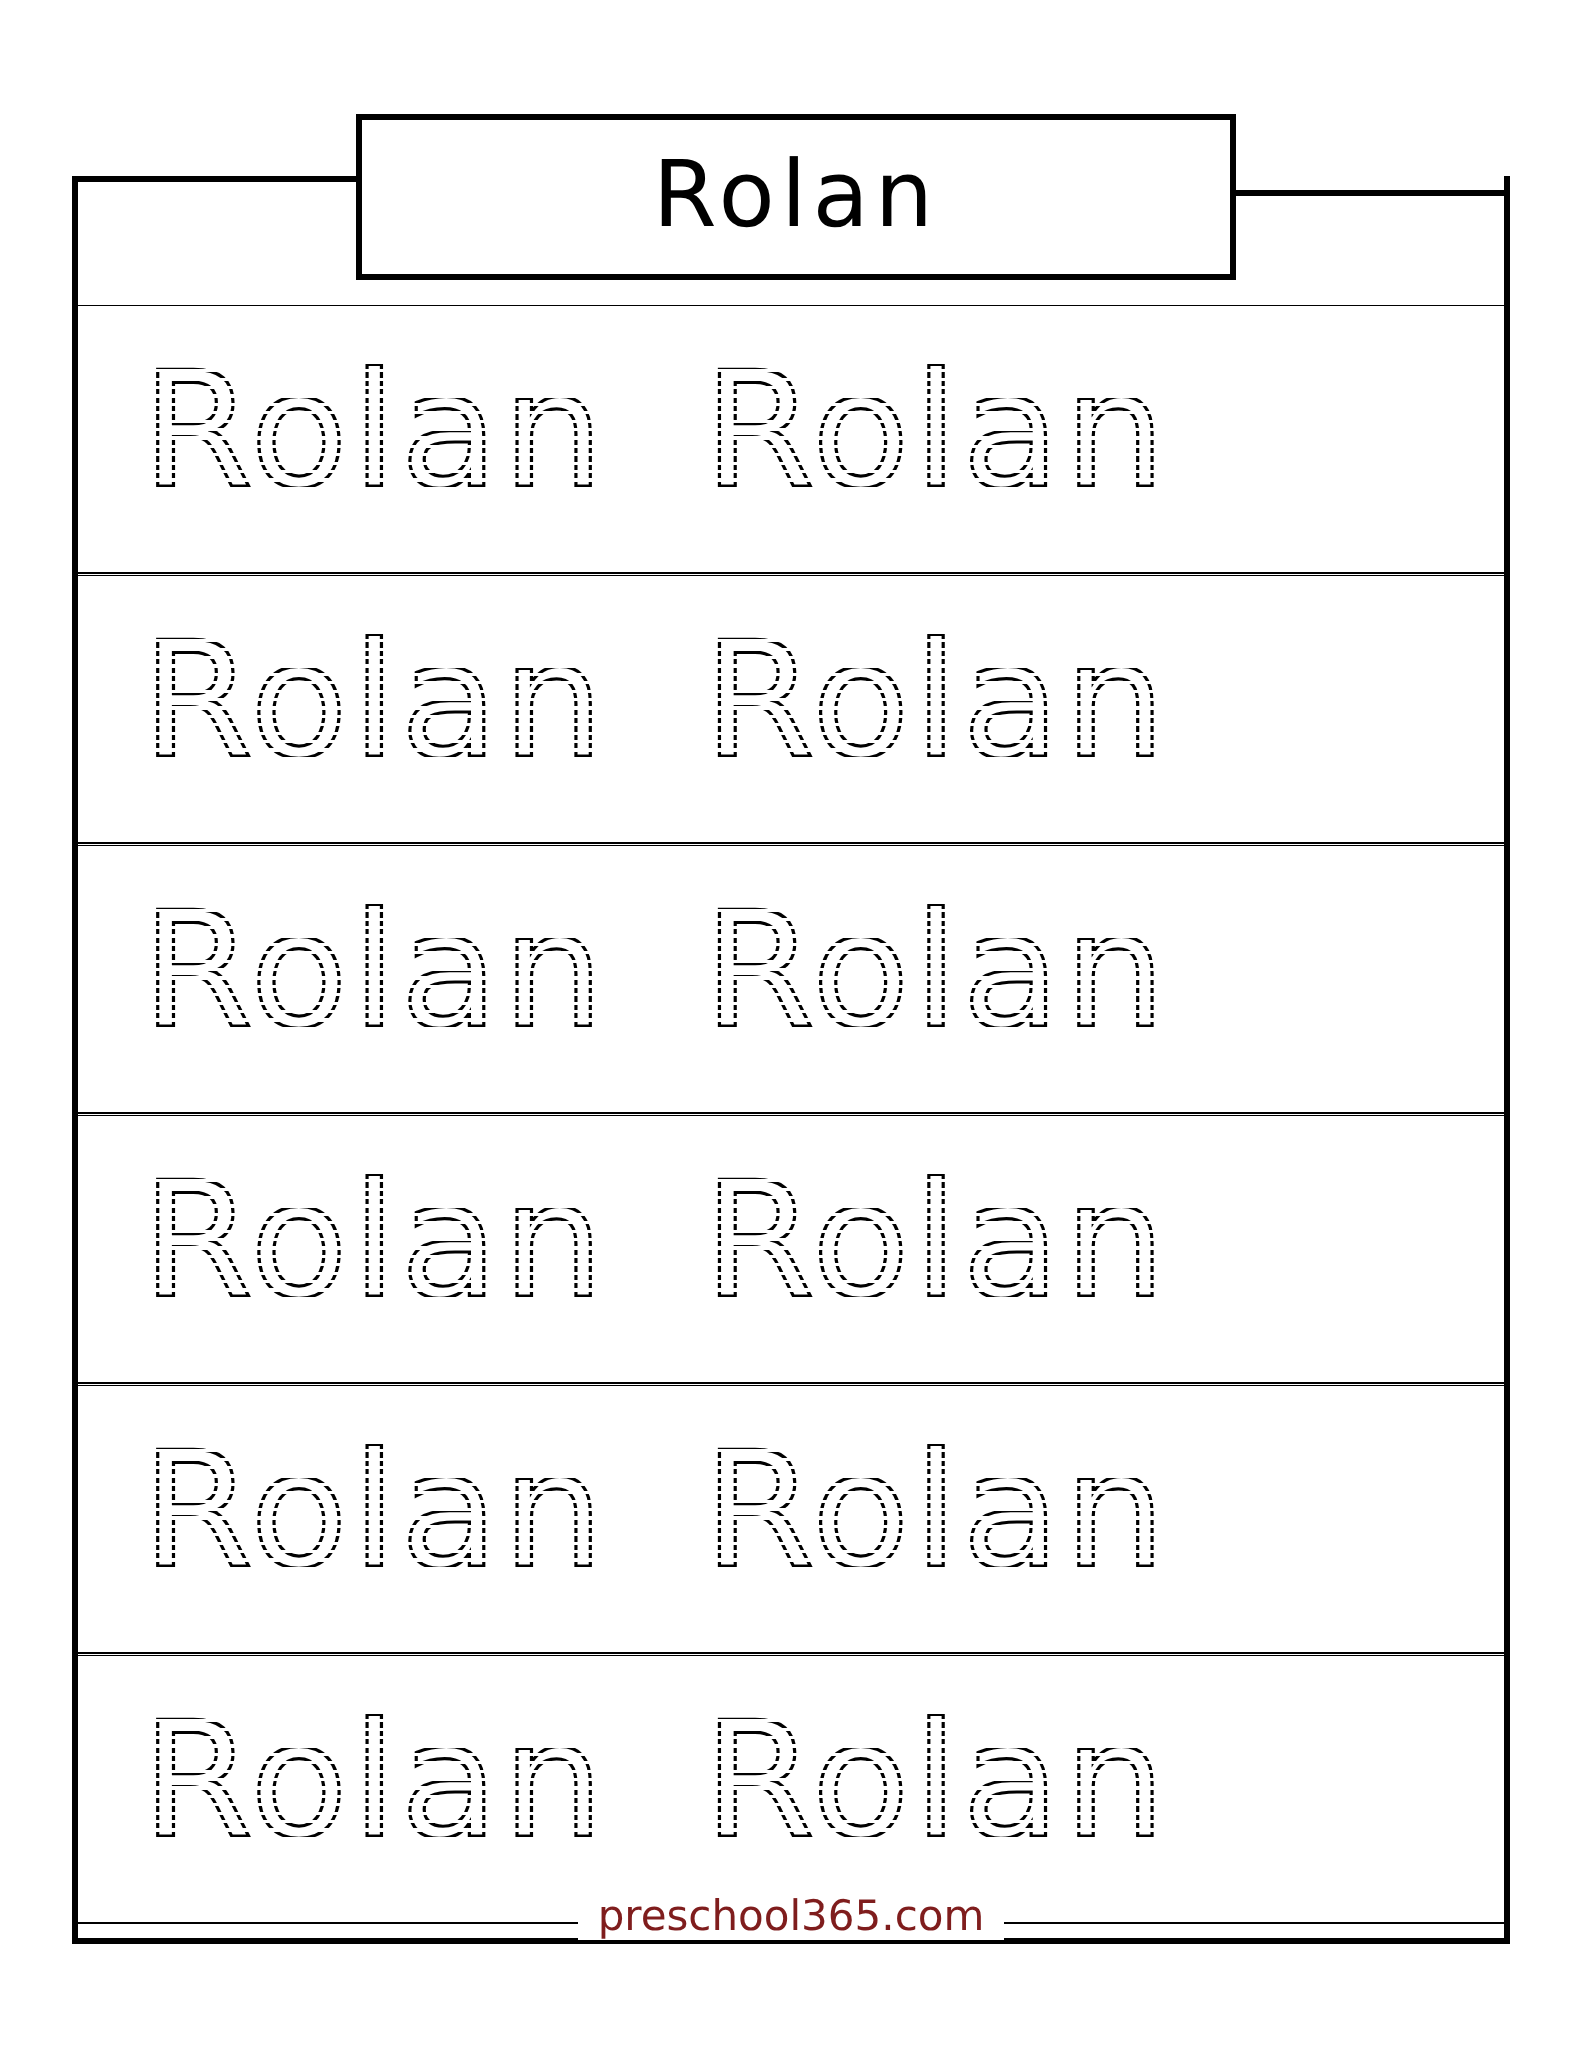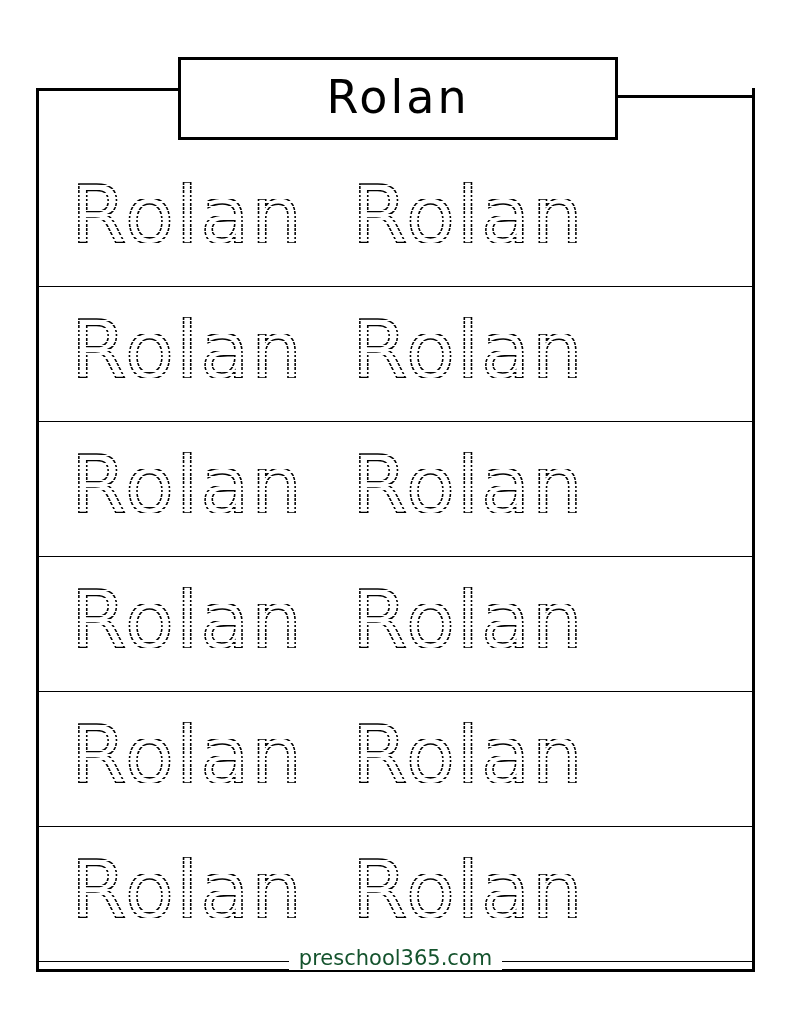--- a/index.html
+++ b/index.html
@@ -153,21 +153,21 @@
   .footer {
     position: absolute;
     left: 0;
     top: 946px;
     width: 791px;
     text-align: center;
   }
   .footer-text {
     font-family: "DejaVu Sans", sans-serif;
     font-size: 21px;
-    color: #14532d;
+    color: #7f1d1d;
     background: #ffffff;
     padding: 0 10px;
   }
 </style>
 </head>
 <body>
 
 <div class="page">
 
   <div class="sheet-border-left"></div>

